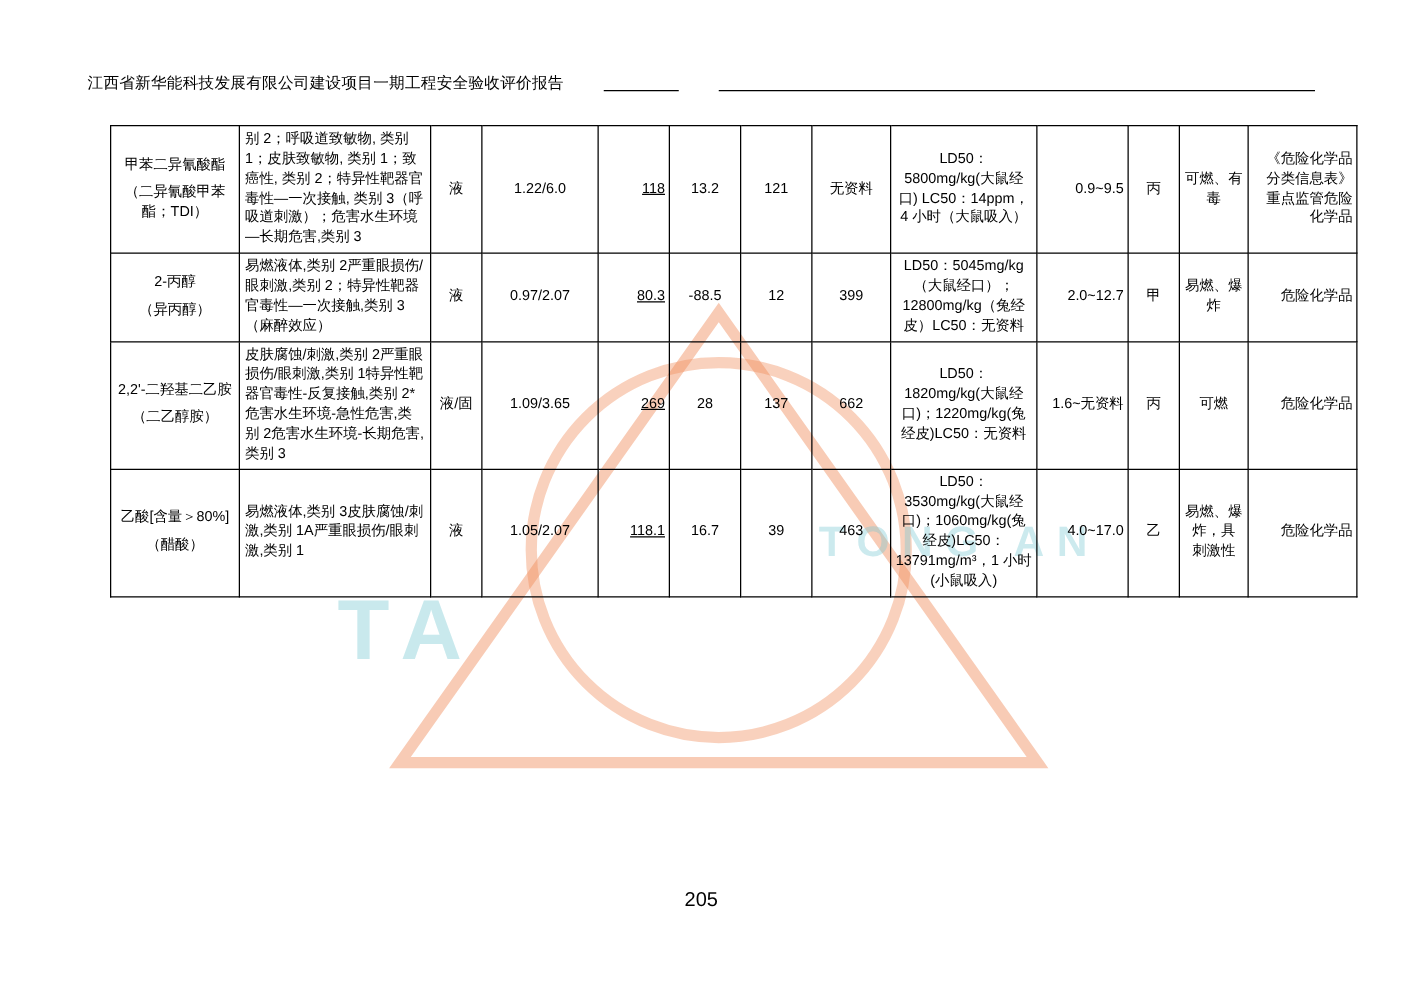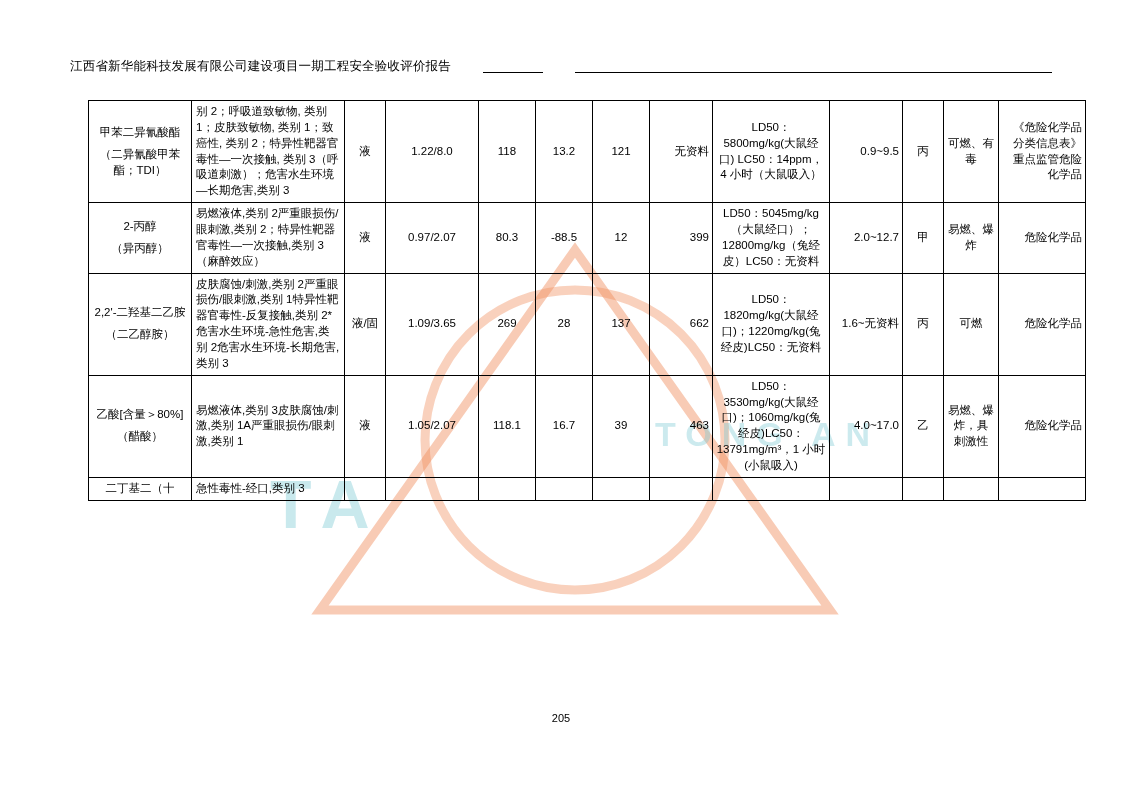--- a/index.html
+++ b/index.html
@@ -110,41 +110,41 @@
     font-size: 11.5px;
     line-height: 1.38;
     padding: 3px 3px;
     vertical-align: middle;
     background: transparent;
   }
   td.c-name    { width: 96px;  text-align: center; margin-left: 13px; }
   td.c-haz     { width: 145px; text-align: left; padding-left: 4px; }
   td.c-state   { width: 34px;  text-align: center; }
   td.c-dens    { width: 86px;  text-align: center; }
-  td.c-n1      { width: 50px;  text-align: center; }
+  td.c-n1      { width: 50px;  text-align: right; text-decoration: underline; }
   td.c-n2      { width: 50px;  text-align: center; }
   td.c-n3      { width: 50px;  text-align: center; margin-left: 42px; }
-  td.c-n4      { width: 56px;  text-align: right; }
+  td.c-n4      { width: 56px;  text-align: center; }
   td.c-tox     { width: 110px; text-align: center; }
   td.c-limit   { width: 66px;  text-align: right; }
   td.c-fire    { width: 34px;  text-align: center; }
   td.c-prop    { width: 48px;  text-align: center; }
   td.c-note    { width: 80px;  text-align: right; }
 
   .subline { display: block; }
   .gap-top { margin-top: 6px; display: block; }
 
   
   .page-no {
     position: absolute;
     top: 712px;
     left: 0;
     width: 1122px;
     text-align: center;
-    font-size: 11px;
+    font-size: 16px;
   }
 </style>
 </head>
 <body>
 
 <div class="page-header">
   <span class="hdr-left">江西省新华能科技发展有限公司建设项目一期工程安全验收评价报告</span>
   <span class="hdr-rule-left"></span>
   <span class="hdr-rule-right"></span>
 </div>
@@ -161,21 +161,21 @@
 <table class="doc-table">
   <tbody>
 
     <tr>
       <td class="c-name">
         <span class="subline">甲苯二异氰酸酯</span>
         <span class="subline gap-top">（二异氰酸甲苯酯；TDI）</span>
       </td>
       <td class="c-haz">别 2；呼吸道致敏物, 类别 1；皮肤致敏物, 类别 1；致癌性, 类别 2；特异性靶器官毒性—一次接触, 类别 3（呼吸道刺激）；危害水生环境—长期危害,类别 3</td>
       <td class="c-state">液</td>
-      <td class="c-dens">1.22/8.0</td>
+      <td class="c-dens">1.22/6.0</td>
       <td class="c-n1">118</td>
       <td class="c-n2">13.2</td>
       <td class="c-n3">121</td>
       <td class="c-n4">无资料</td>
       <td class="c-tox">LD50：5800mg/kg(大鼠经口) LC50：14ppm，4 小时（大鼠吸入）</td>
       <td class="c-limit">0.9~9.5</td>
       <td class="c-fire">丙</td>
       <td class="c-prop">可燃、有毒</td>
       <td class="c-note">《危险化学品分类信息表》重点监管危险化学品</td>
     </tr>
@@ -230,32 +230,17 @@
       <td class="c-n2">16.7</td>
       <td class="c-n3">39</td>
       <td class="c-n4">463</td>
       <td class="c-tox">LD50：3530mg/kg(大鼠经口)；1060mg/kg(兔经皮)LC50：13791mg/m³，1 小时(小鼠吸入)</td>
       <td class="c-limit">4.0~17.0</td>
       <td class="c-fire">乙</td>
       <td class="c-prop">易燃、爆炸，具 刺激性</td>
       <td class="c-note">危险化学品</td>
     </tr>
 
-    <tr>
-      <td class="c-name">二丁基二（十</td>
-      <td class="c-haz">急性毒性-经口,类别 3</td>
-      <td class="c-state"></td>
-      <td class="c-dens"></td>
-      <td class="c-n1"></td>
-      <td class="c-n2"></td>
-      <td class="c-n3"></td>
-      <td class="c-n4"></td>
-      <td class="c-tox"></td>
-      <td class="c-limit"></td>
-      <td class="c-fire"></td>
-      <td class="c-prop"></td>
-      <td class="c-note"></td>
-    </tr>
 
   </tbody>
 </table>
 
 <div class="page-no">205</div>
 
 </body></html>

